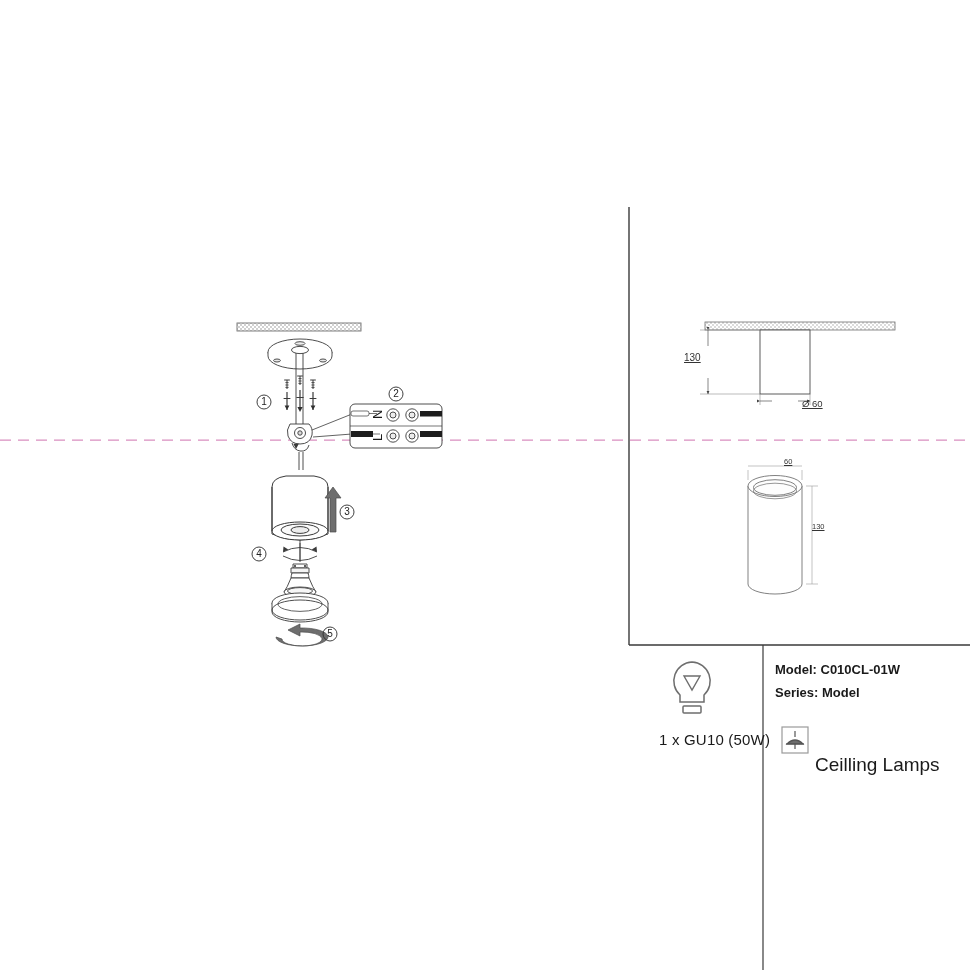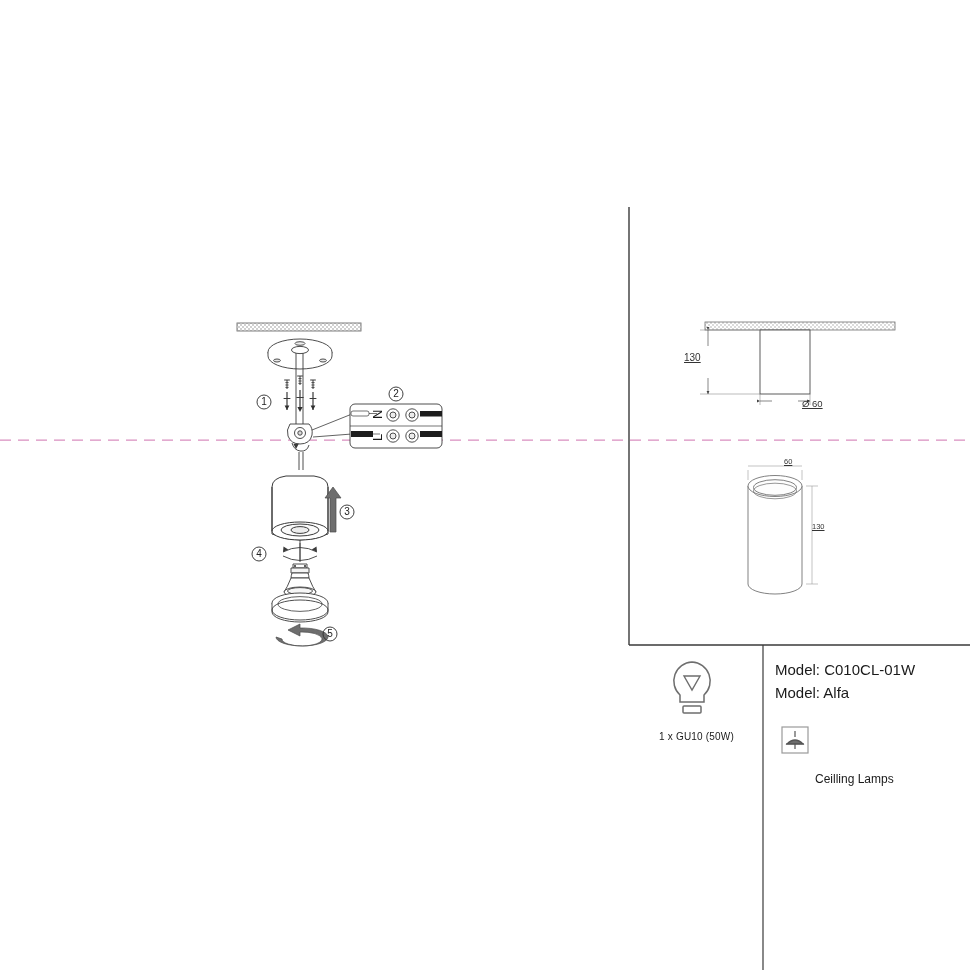--- a/index.html
+++ b/index.html
@@ -1,24 +1,24 @@
 <!DOCTYPE html>
 <html><head>
 <meta charset="utf-8">
 <style>
   html,body{margin:0;padding:0;background:#fff;}
   body{width:970px;height:970px;position:relative;overflow:hidden;
        font-family:"Liberation Sans","DejaVu Sans",sans-serif;color:#1a1a1a;}
   #sheet{position:absolute;left:0;top:0;width:970px;height:970px;background:#ffffff;}
   svg.layer{position:absolute;left:0;top:0;width:970px;height:970px;}
   .txt{position:absolute;white-space:nowrap;}
-  #spec-title{left:775px;top:658px;font-size:15px;line-height:23px;}
+  #spec-title{left:775px;top:658px;font-size:13px;line-height:23px;font-weight:bold;}
   #spec-title div{height:23px;}
-  #lamp-qty-label{left:659px;top:731px;font-size:10px;letter-spacing:.2px;}
-  #category-label{left:815px;top:772px;font-size:12px;}
+  #lamp-qty-label{left:659px;top:731px;font-size:15px;letter-spacing:.2px;}
+  #category-label{left:815px;top:754px;font-size:19px;}
   .dimtxt{position:absolute;font-size:10px;color:#333;text-decoration:underline;}
   #dim-h-top{left:684px;top:352px;}
   #dim-d-top{left:762px;top:398px;font-size:9.5px;margin-left:40px;}
   #dim-w-iso{left:768px;top:457px;font-size:7.5px;margin-left:16px;}
   #dim-h-iso{left:812px;top:522px;font-size:7.5px;}
   .stepnum{position:absolute;font-size:10px;color:#222;
            width:14px;height:14px;line-height:14px;text-align:center;}
 </style>
 </head>
 <body>
@@ -252,21 +252,21 @@
         <line x1="795" y1="731" x2="795" y2="737"></line>
         <path d="M787,744 q8,-8 16,0 z" fill="#6e6e6e"></path>
         <line x1="786" y1="744" x2="804" y2="744"></line>
         <line x1="795" y1="744" x2="795" y2="749"></line>
       </g>
     </g>
   </svg>
 
   <div class="txt" id="spec-title">
     <div>Model: C010CL-01W</div>
-    <div>Model: Alfa</div>
+    <div>Series: Model</div>
   </div>
 
   <div class="txt" id="category-label">Ceilling Lamps</div>
 
   <div class="txt" id="lamp-qty-label">1 x GU10 (50W)</div>
 
   <div class="dimtxt" id="dim-h-top">130</div>
   <div class="dimtxt" id="dim-d-top">Ø 60</div>
   <div class="dimtxt" id="dim-w-iso">60</div>
   <div class="dimtxt" id="dim-h-iso">130</div>

